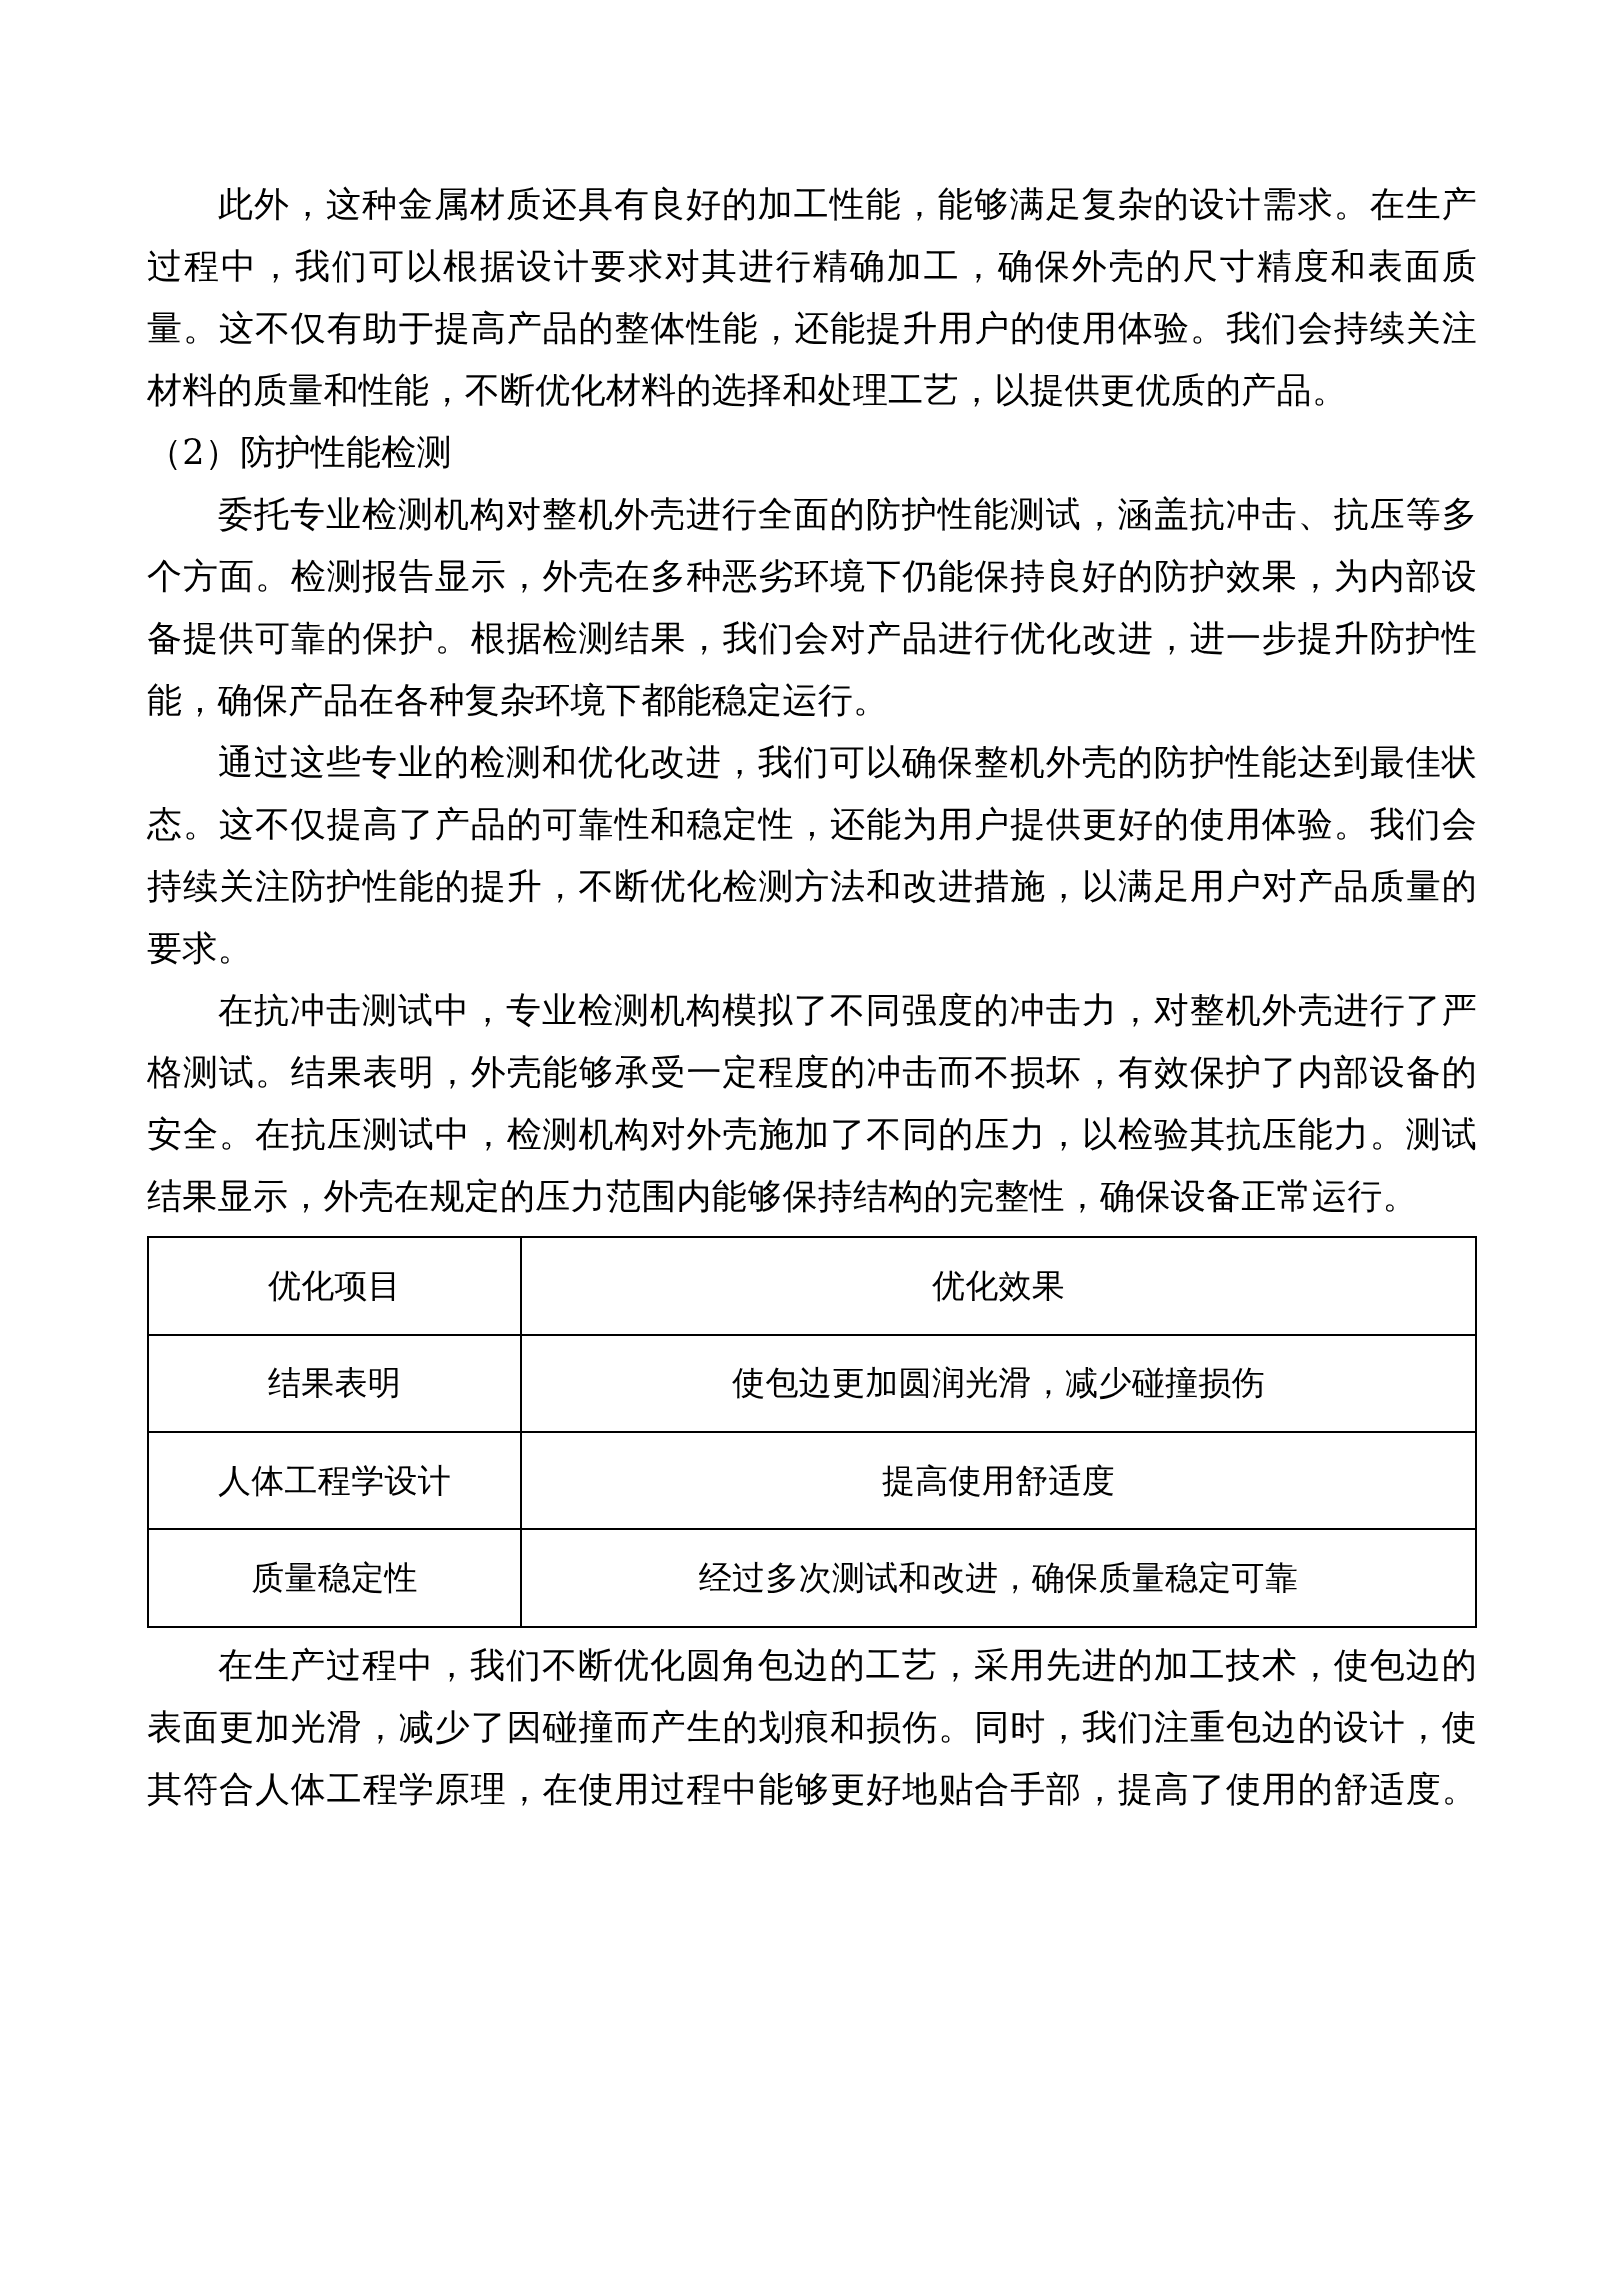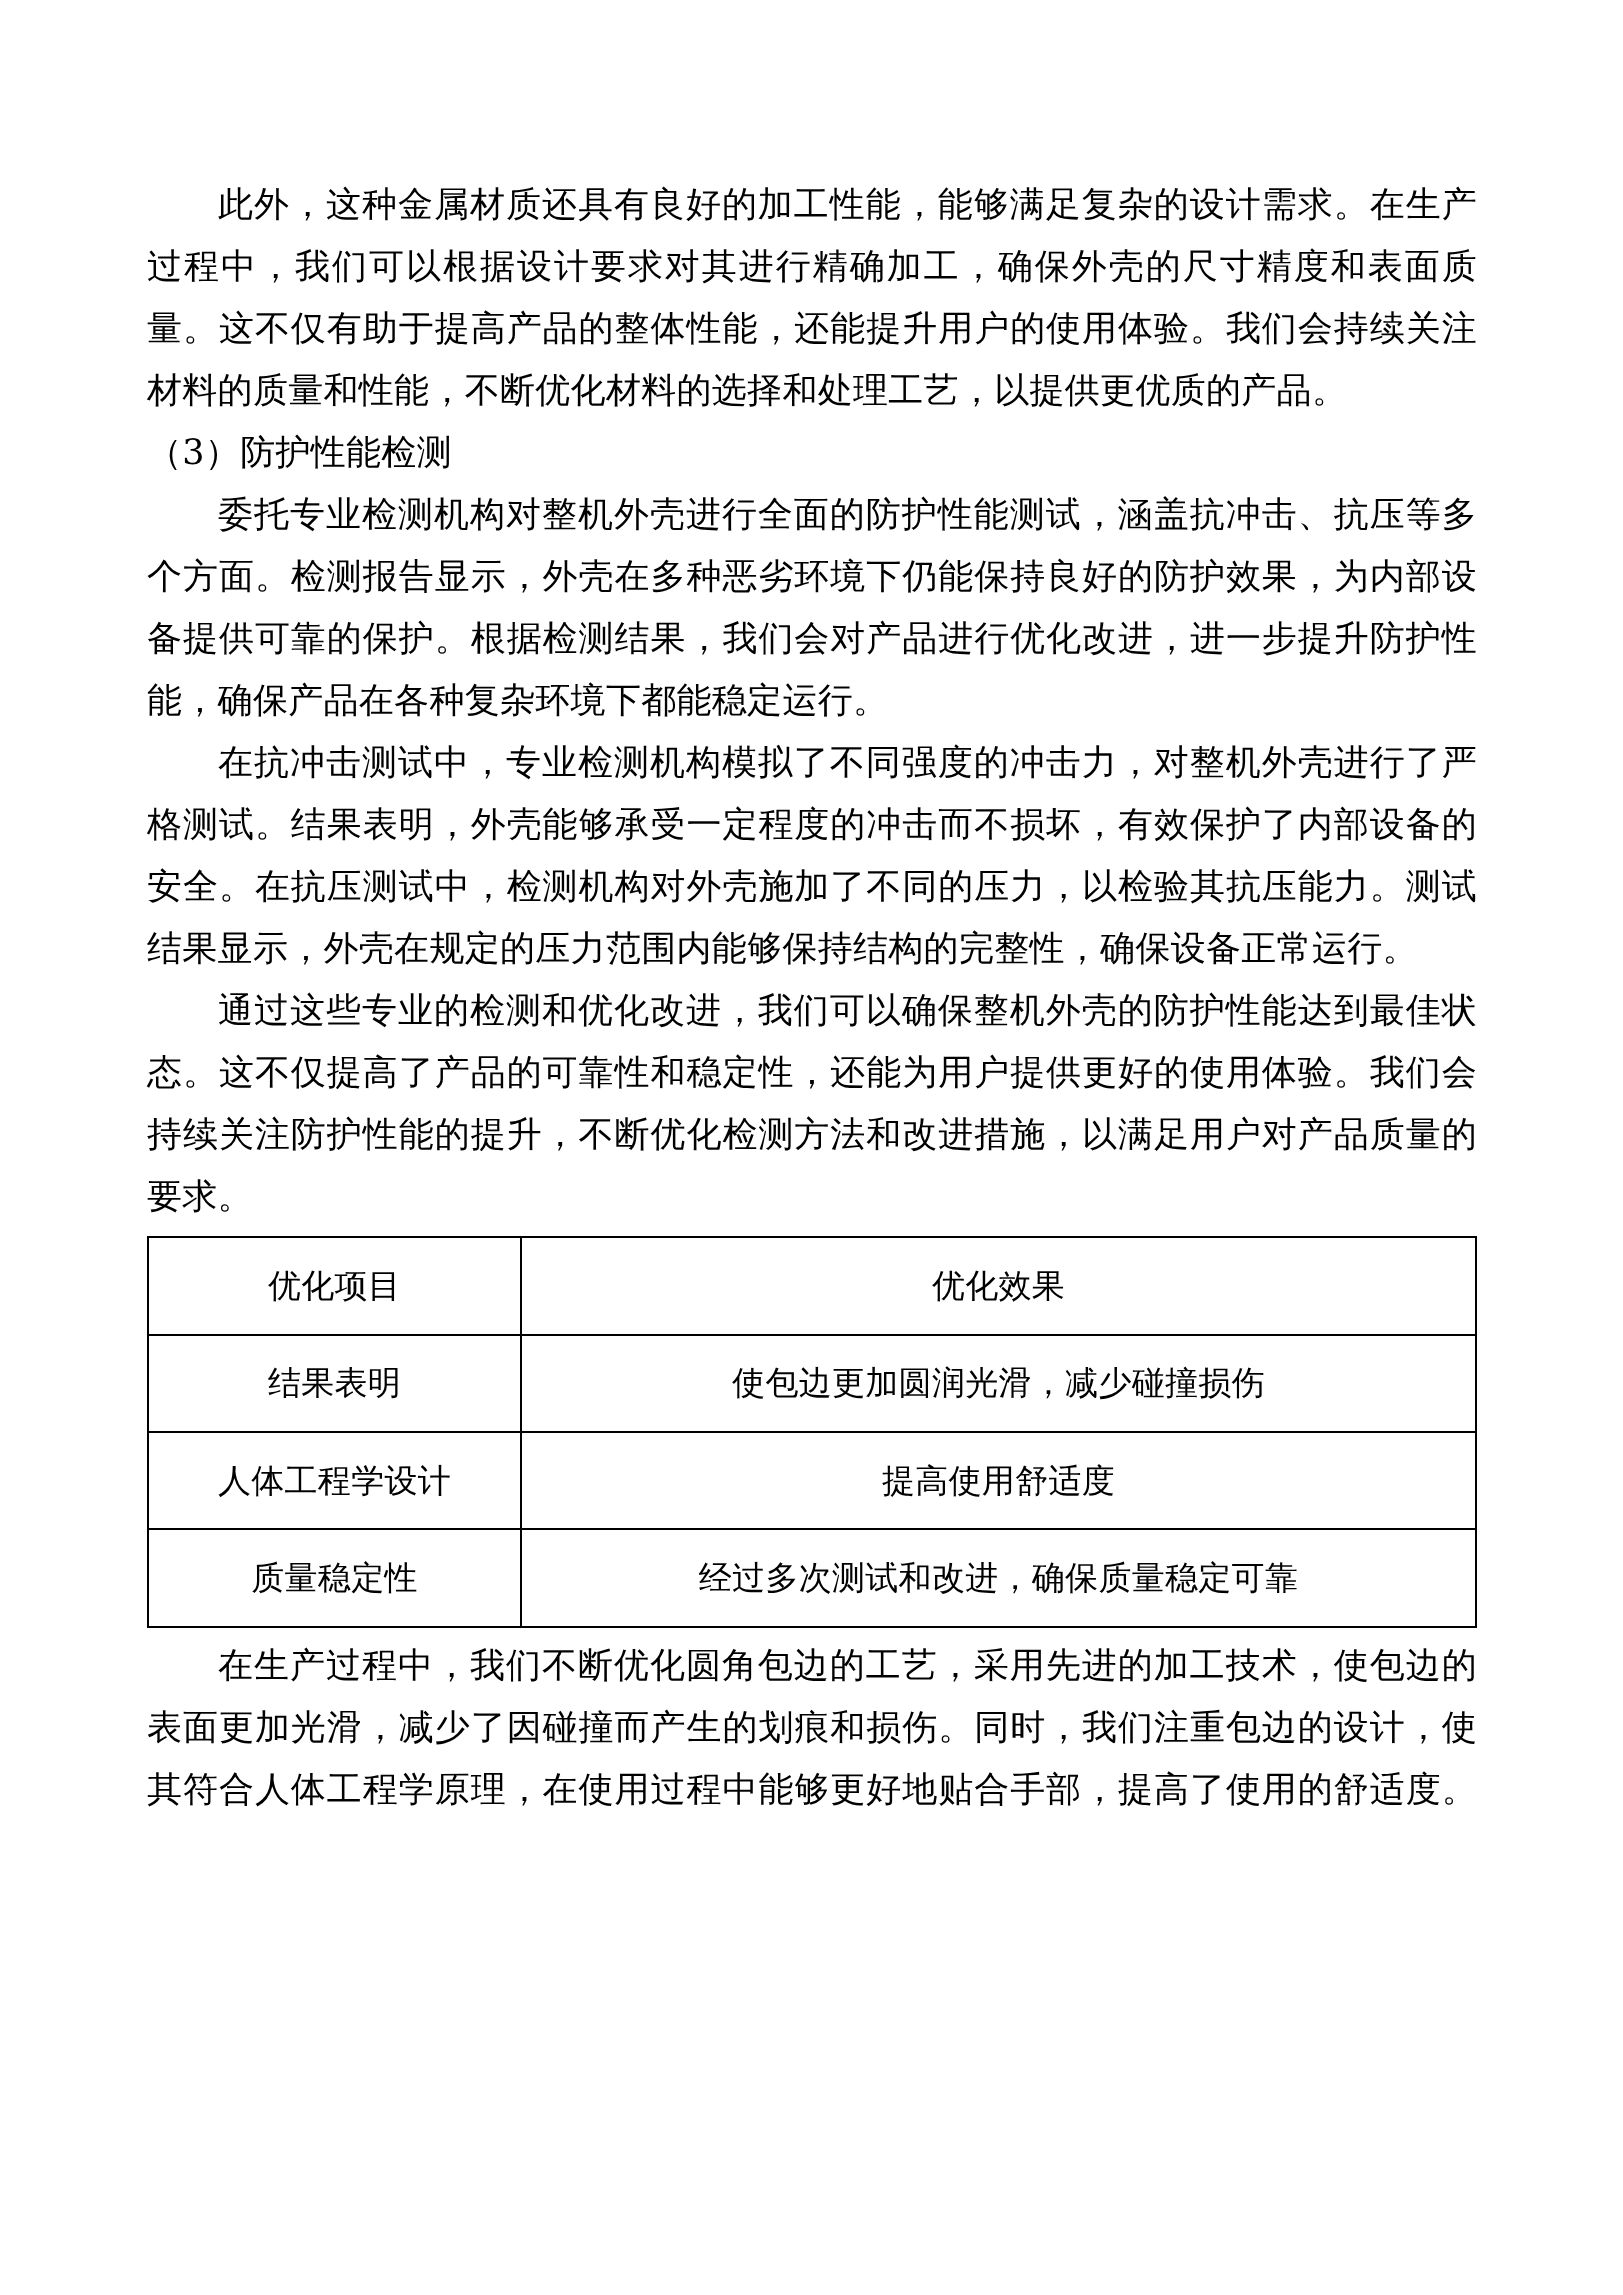--- a/index.html
+++ b/index.html
@@ -66,27 +66,27 @@
   table.param-table col.c2 { width: 955px; }
 </style>
 </head>
 <body>
 
 <div class="page">
   <div class="content">
 
     <p class="para indent">此外，这种金属材质还具有良好的加工性能，能够满足复杂的设计需求。在生产过程中，我们可以根据设计要求对其进行精确加工，确保外壳的尺寸精度和表面质量。这不仅有助于提高产品的整体性能，还能提升用户的使用体验。我们会持续关注材料的质量和性能，不断优化材料的选择和处理工艺，以提供更优质的产品。</p>
 
-    <p class="heading">（3）防护性能检测</p>
+    <p class="heading">（2）防护性能检测</p>
 
     <p class="para indent">委托专业检测机构对整机外壳进行全面的防护性能测试，涵盖抗冲击、抗压等多个方面。检测报告显示，外壳在多种恶劣环境下仍能保持良好的防护效果，为内部设备提供可靠的保护。根据检测结果，我们会对产品进行优化改进，进一步提升防护性能，确保产品在各种复杂环境下都能稳定运行。</p>
 
+    <p class="para indent">通过这些专业的检测和优化改进，我们可以确保整机外壳的防护性能达到最佳状态。这不仅提高了产品的可靠性和稳定性，还能为用户提供更好的使用体验。我们会持续关注防护性能的提升，不断优化检测方法和改进措施，以满足用户对产品质量的要求。</p>
+
     <p class="para indent">在抗冲击测试中，专业检测机构模拟了不同强度的冲击力，对整机外壳进行了严格测试。结果表明，外壳能够承受一定程度的冲击而不损坏，有效保护了内部设备的安全。在抗压测试中，检测机构对外壳施加了不同的压力，以检验其抗压能力。测试结果显示，外壳在规定的压力范围内能够保持结构的完整性，确保设备正常运行。</p>
-
-    <p class="para indent">通过这些专业的检测和优化改进，我们可以确保整机外壳的防护性能达到最佳状态。这不仅提高了产品的可靠性和稳定性，还能为用户提供更好的使用体验。我们会持续关注防护性能的提升，不断优化检测方法和改进措施，以满足用户对产品质量的要求。</p>
 
 
 
     <table class="param-table">
       <colgroup>
         <col class="c1">
         <col class="c2">
       </colgroup>
       <tbody>
         <tr>

